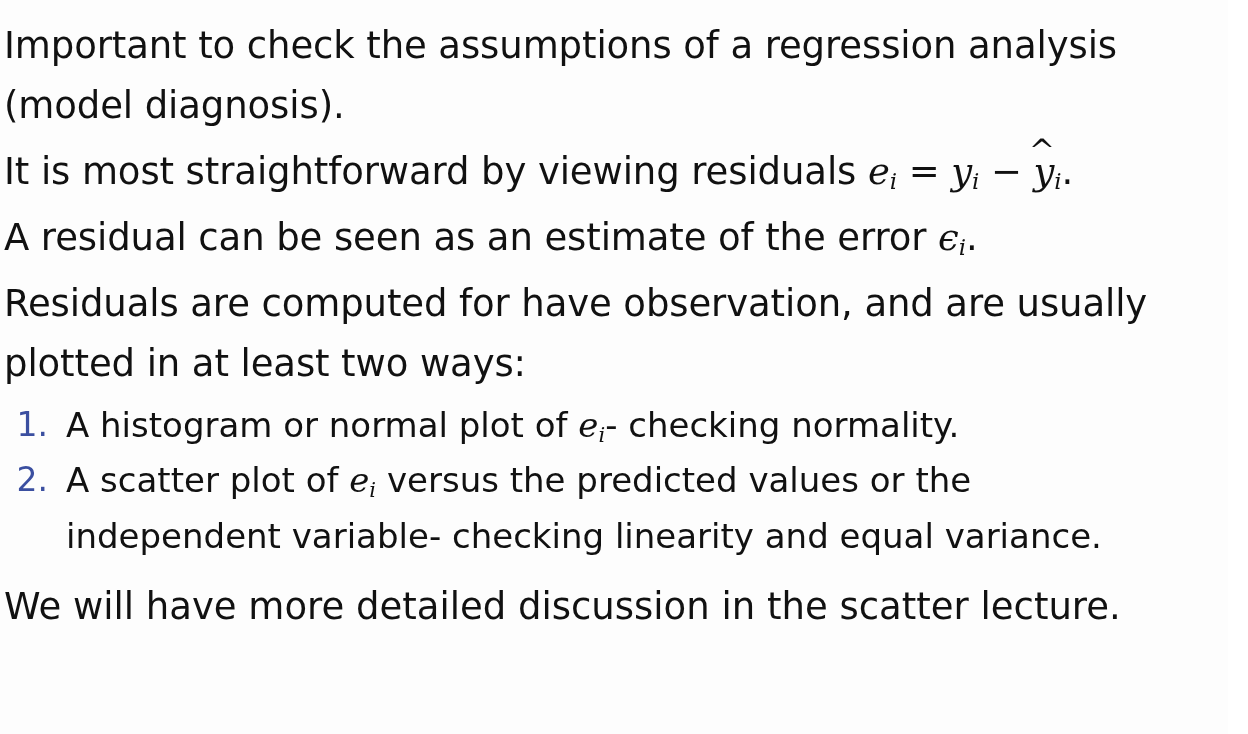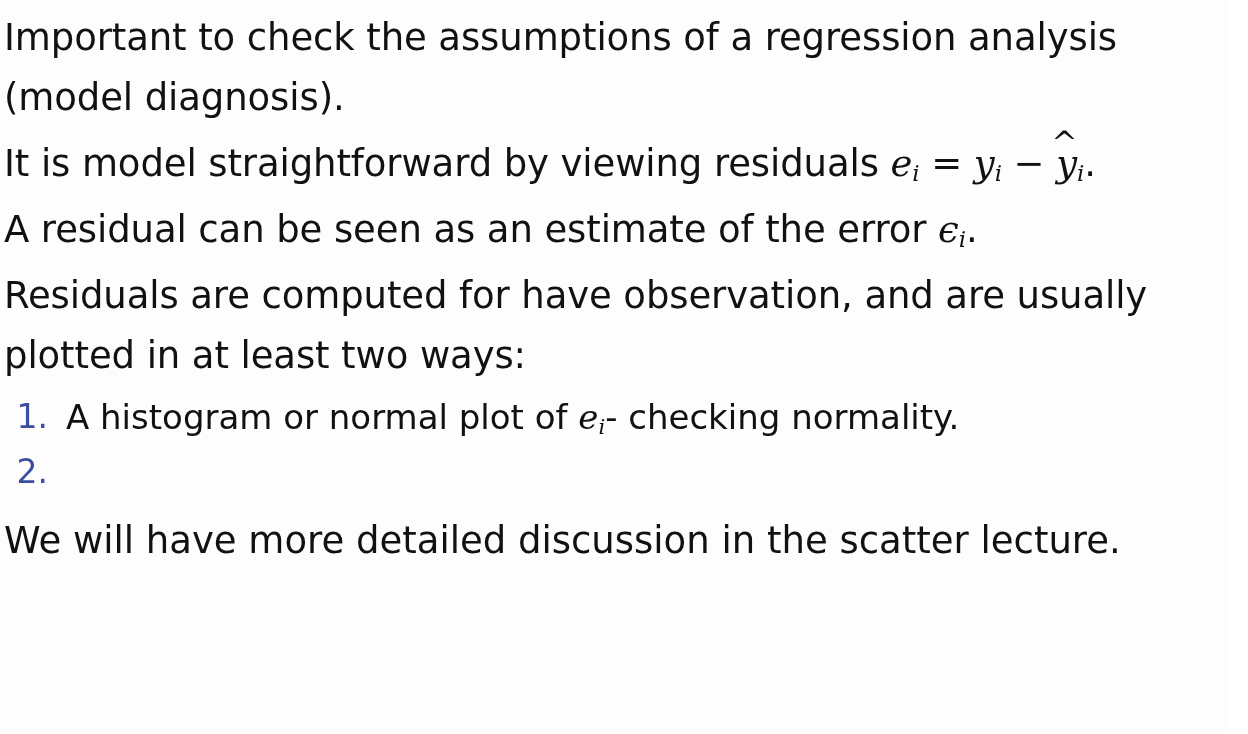--- a/index.html
+++ b/index.html
@@ -11,21 +11,21 @@
     width: 1248px;
     height: 734px;
     font-family: "DejaVu Sans", sans-serif;
     color: #1a1a1a;
     overflow: hidden;
   }
   .slide {
     width: 1228px;
     height: 734px;
     box-sizing: border-box;
-    padding: 8px 14px 0 4px;
+    padding: 16px 14px 0 4px;
     position: relative;
     background: #fdfdfd;
   }
   .para {
     font-size: 37px;
     line-height: 1.62;
     letter-spacing: -0.1px;
     margin: 0 0 6px 0;
     color: #111111;
   }
@@ -92,34 +92,35 @@
   }
 </style>
 </head>
 <body>
 
 <div class="slide">
 
   <p class="para">Important to check the assumptions of a regression analysis (model diagnosis).</p>
 
   <p class="para">
-    <span>It is model straightforward by viewing residuals </span><span class="math">e<sub>i</sub> <span class="mathup">=</span> y<sub>i</sub> <span class="mathup">−</span> <span class="hat-wrap"><span class="hat">^</span>y</span><sub>i</sub></span><span>.</span>
+    <span>It is most straightforward by viewing residuals </span><span class="math">e<sub>i</sub> <span class="mathup">=</span> y<sub>i</sub> <span class="mathup">−</span> <span class="hat-wrap"><span class="hat">^</span>y</span><sub>i</sub></span><span>.</span>
   </p>
 
   <p class="para">
     <span>A residual can be seen as an estimate of the error </span><span class="math">ϵ<sub>i</sub></span><span>.</span>
   </p>
 
   <p class="para tight">Residuals are computed for have observation, and are usually plotted in at least two ways:</p>
 
   <ol class="enum">
     <li>
       <span class="num">1.</span>
       <span class="txt"><span>A histogram or normal plot of </span><span class="math">e<sub>i</sub></span><span>- checking normality.</span></span>
     </li>
     <li>
       <span class="num">2.</span>
+      <span class="txt"><span>A scatter plot of </span><span class="math">e<sub>i</sub></span><span> versus the predicted values or the independent variable- checking linearity and equal variance.</span></span>
     </li>
   </ol>
 
   <p class="lastline">We will have more detailed discussion in the scatter lecture.</p>
 
 </div>
 
 </body></html>

